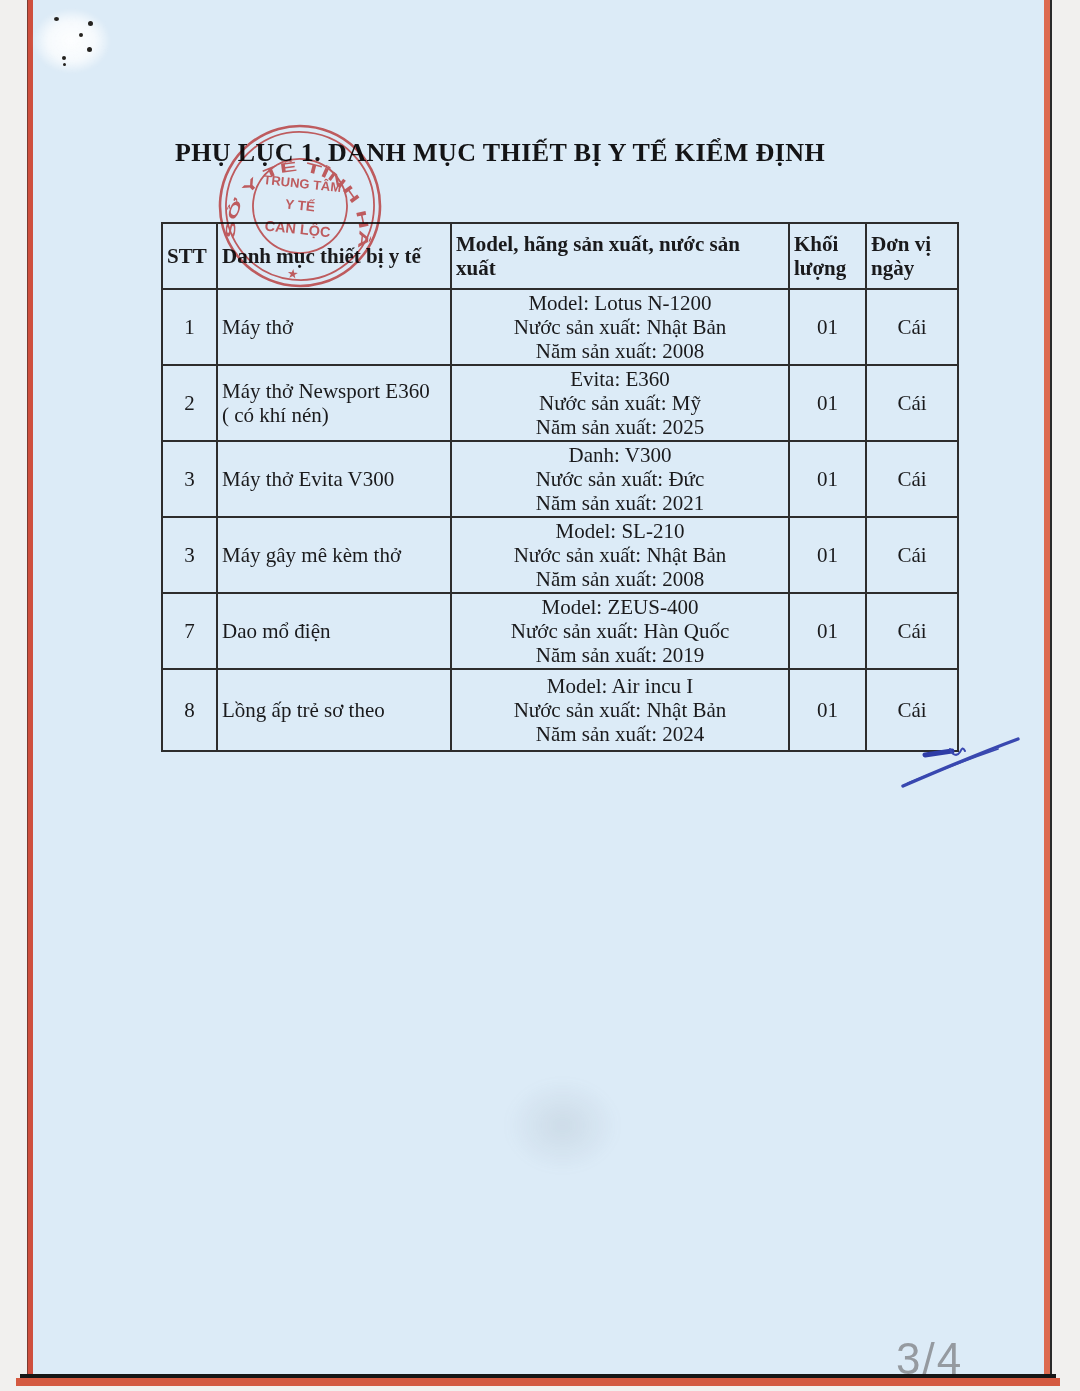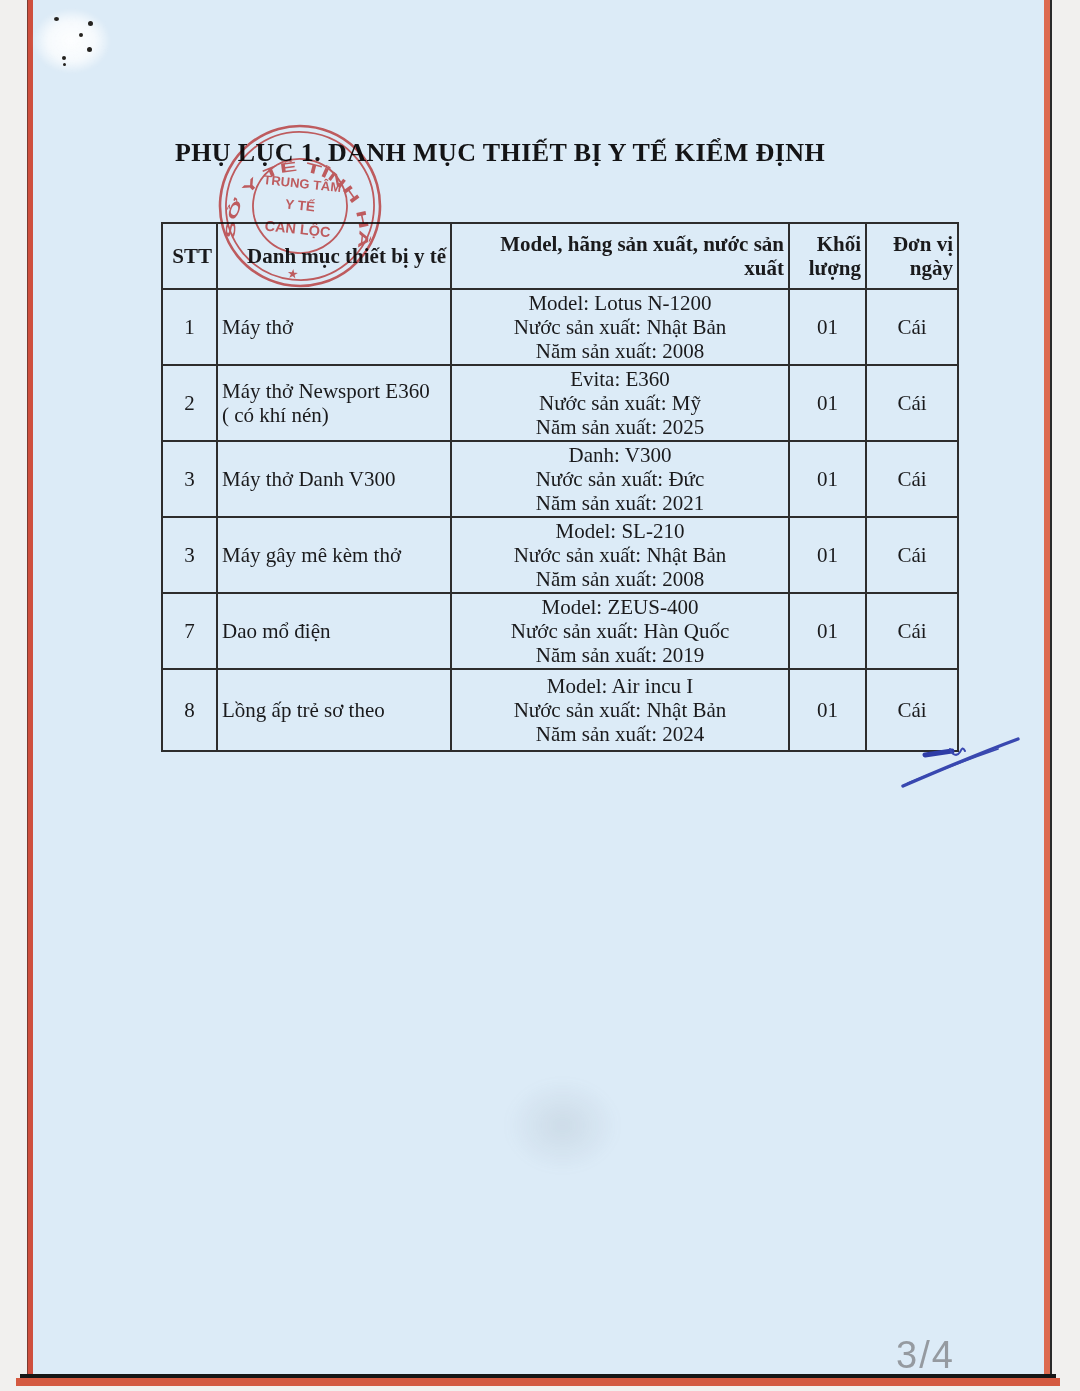--- a/index.html
+++ b/index.html
@@ -24,39 +24,39 @@
   
   .head-block{position:absolute;left:0;top:138px;width:964px;padding-left:36px;box-sizing:border-box;text-align:center;}
   .doc-title{font-size:26px;font-weight:bold;letter-spacing:.4px;color:#141416;}
   .doc-subtitle{font-size:22px;font-style:italic;margin-top:5px;color:#17171a;}
 
   
   table.equip{position:absolute;left:161px;top:222px;width:796px;border-collapse:collapse;table-layout:fixed;
               background:transparent;}
   table.equip th, table.equip td{border:2px solid #2d2d2d;padding:1px 4px;font-size:21px;line-height:24px;
               vertical-align:middle;overflow:hidden;}
-  table.equip th{font-weight:bold;text-align:right;height:62px;}
+  table.equip th{font-weight:bold;text-align:left;height:62px;}
   tr.body-row{height:75px;}
   tr.body-row:last-child{height:82px;}
   td.c-stt, td.c-qty, td.c-unit{text-align:center;}
   td.c-name{text-align:left;}
   td.c-model{text-align:center;padding-left:8px;}
   .cell-line{white-space:nowrap;}
 
   
   .stamp{position:absolute;left:210px;top:116px;width:180px;height:180px;opacity:.82;
          mix-blend-mode:multiply;transform:rotate(6deg);}
   .stamp text{font-family:"Liberation Sans", sans-serif;font-weight:bold;}
 
   
   .signature{position:absolute;left:890px;top:725px;width:140px;height:75px;}
 
   
   .page-num{position:absolute;left:896px;top:1334px;width:120px;font-family:"Liberation Sans", sans-serif;
-            font-size:38px;color:#8e9297;letter-spacing:2px;opacity:.9;}
+            font-size:44px;color:#8e9297;letter-spacing:2px;opacity:.9;}
 </style>
 </head>
 <body>
 
 <div class="canvas">
 
   <div class="page"></div>
   <div class="edge-left"></div>
   <div class="edge-right"></div>
   <div class="edge-bottom-black"></div>
@@ -130,21 +130,21 @@
           </td>
           <td class="c-unit">
             <div class="cell-line">Cái</div>
           </td>
         </tr>
         <tr class="body-row">
           <td class="c-stt">
             <div class="cell-line">3</div>
           </td>
           <td class="c-name">
-            <div class="cell-line">Máy thở Danh V300</div>
+            <div class="cell-line">Máy thở Evita V300</div>
           </td>
           <td class="c-model">
             <div class="cell-line">Danh: V300</div>
             <div class="cell-line">Nước sản xuất: Đức</div>
             <div class="cell-line">Năm sản xuất: 2021</div>
           </td>
           <td class="c-qty">
             <div class="cell-line">01</div>
           </td>
           <td class="c-unit">

